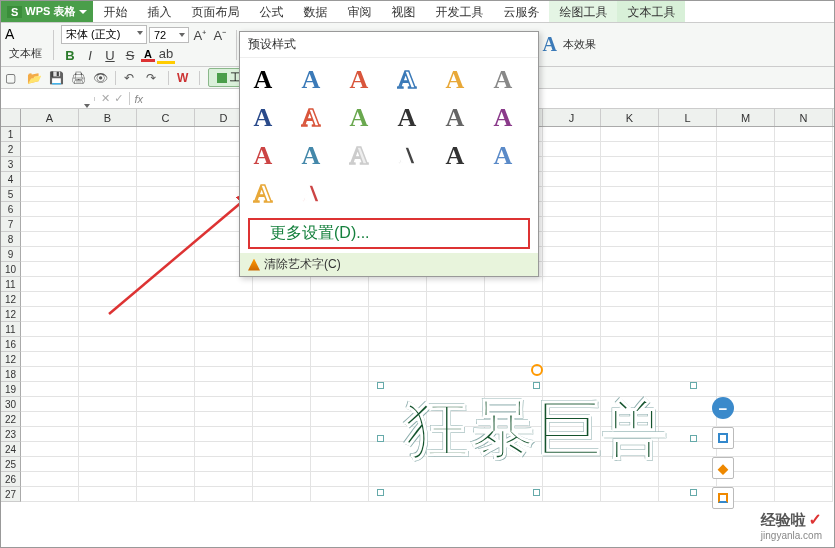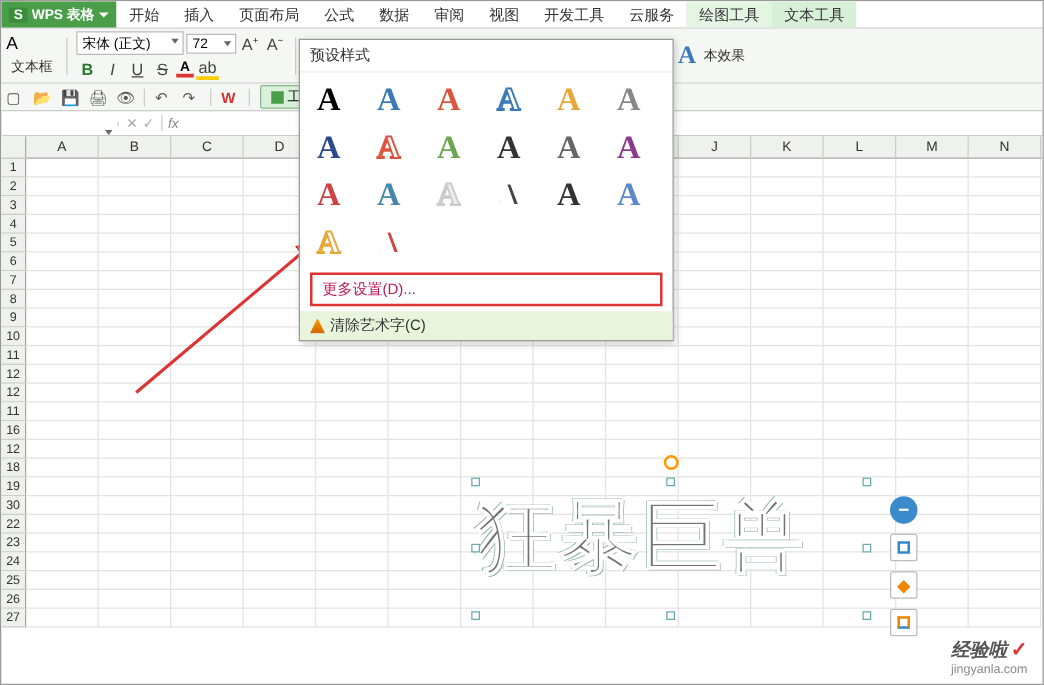--- a/index.html
+++ b/index.html
@@ -58,43 +58,43 @@
 .rowhead { width: 20px; border-right: 1px solid #aaa; border-bottom: 1px solid #ccc; background: #eef1ee; text-align: center; font-size: 10px; color: #333; line-height: 15px; }
 .cell { width: 58px; border-right: 1px solid #e3e3e3; border-bottom: 1px solid #e3e3e3; }
 
 
 .wordart-sel { position: absolute; left: 380px; top: 277px; width: 312px; height: 106px; }
 .selhandle { position: absolute; width: 7px; height: 7px; background: #fff; border: 1px solid #6aa; }
 .selhandle.tl { left: -4px; top: -4px; } .selhandle.tm { left: 50%; top: -4px; margin-left: -4px; } .selhandle.tr { right: -4px; top: -4px; }
 .selhandle.ml { left: -4px; top: 50%; margin-top: -4px; } .selhandle.mr { right: -4px; top: 50%; margin-top: -4px; }
 .selhandle.bl { left: -4px; bottom: -4px; } .selhandle.bm { left: 50%; bottom: -4px; margin-left: -4px; } .selhandle.br { right: -4px; bottom: -4px; }
 .rothandle { position: absolute; left: 50%; top: -22px; margin-left: -6px; width: 12px; height: 12px; border: 2px solid #f90; border-radius: 50%; }
-.wordart-text { font-size: 64px; font-weight: 900; color: #737373; letter-spacing: 2px; font-family: Liberation Mono, monospace; -webkit-text-stroke: 1px #fff; text-shadow: 1px 1px 0 #8aa, -1px -1px 0 #8aa; }
+.wordart-text { font-size: 64px; font-weight: 900; color: #14532d; letter-spacing: 2px; font-family: Liberation Mono, monospace; -webkit-text-stroke: 1px #fff; text-shadow: 1px 1px 0 #8aa, -1px -1px 0 #8aa; text-align: center; }
 
 
 .floatpanel { position: absolute; right: 98px; top: 288px; width: 24px; display: flex; flex-direction: column; gap: 8px; }
 .fpbtn { width: 22px; height: 22px; border: 1px solid #bbb; background: #fff; border-radius: 2px; display: flex; align-items: center; justify-content: center; cursor: pointer; font-size: 13px; font-weight: bold;}
 .fpbtn.minus { border: none; background: #3b8acb; color: #fff; border-radius: 50%; font-size: 15px;}
 .fpbtn .sq { width: 10px; height: 10px; border: 2px solid; }
 
 
 .styledrop { position: absolute; left: 238px; top: 30px; width: 300px; background: #fff; border: 1px solid #999; box-shadow: 2px 2px 6px rgba(0,0,0,.2); z-index: 10; }
 .styletitle { padding: 4px 8px; font-size: 12px; color: #333; border-bottom: 1px solid #eee; }
 .stylegrid { display: flex; flex-wrap: wrap; padding: 8px; gap: 10px 18px; justify-content: flex-start; }
 .styleA { width: 30px; height: 28px; display: flex; align-items: center; justify-content: center; font-size: 26px; font-weight: bold; font-family: "Arial Black", serif; cursor: pointer; }
-.stylemore { border: 2px solid #d33; margin: 2px 8px 4px; padding: 3px 8px; font-size: 12px; color: #be185d; cursor: pointer; }
+.stylemore { border: 2px solid #d33; margin: 2px 8px 4px; padding: 3px 20px; font-size: 16px; color: #15803d; cursor: pointer; }
 .styleclear { background: #e8f4dc; padding: 3px 8px; font-size: 12px; color: #333; cursor: pointer; display: flex; align-items: center; gap: 4px; margin-top: 2px; }
 .clearicon { width: 12px; height: 12px; background: linear-gradient(#f90,#c60); clip-path: polygon(50% 0,100% 100%,0 100%); }
 
 
 .arrow { position: absolute; left: 100px; top: 185px; width: 160px; height: 130px; pointer-events: none; }
 
 
 .watermark { position: absolute; right: 12px; bottom: 6px; text-align: right; font-size: 10px; color: #888; }
-.watermark b { font-size: 15px; color: #555; font-style: italic; }
+.watermark b { font-size: 15px; color: #555; }
 .watermark .chk { color: #d33; font-size: 16px; font-weight: bold; }
 
 </style>
 </head>
 <body>
 
 <div class="titlebar">
   <div class="logo">
     <span class="logo-s">S</span>
       <span>WPS 表格</span>

